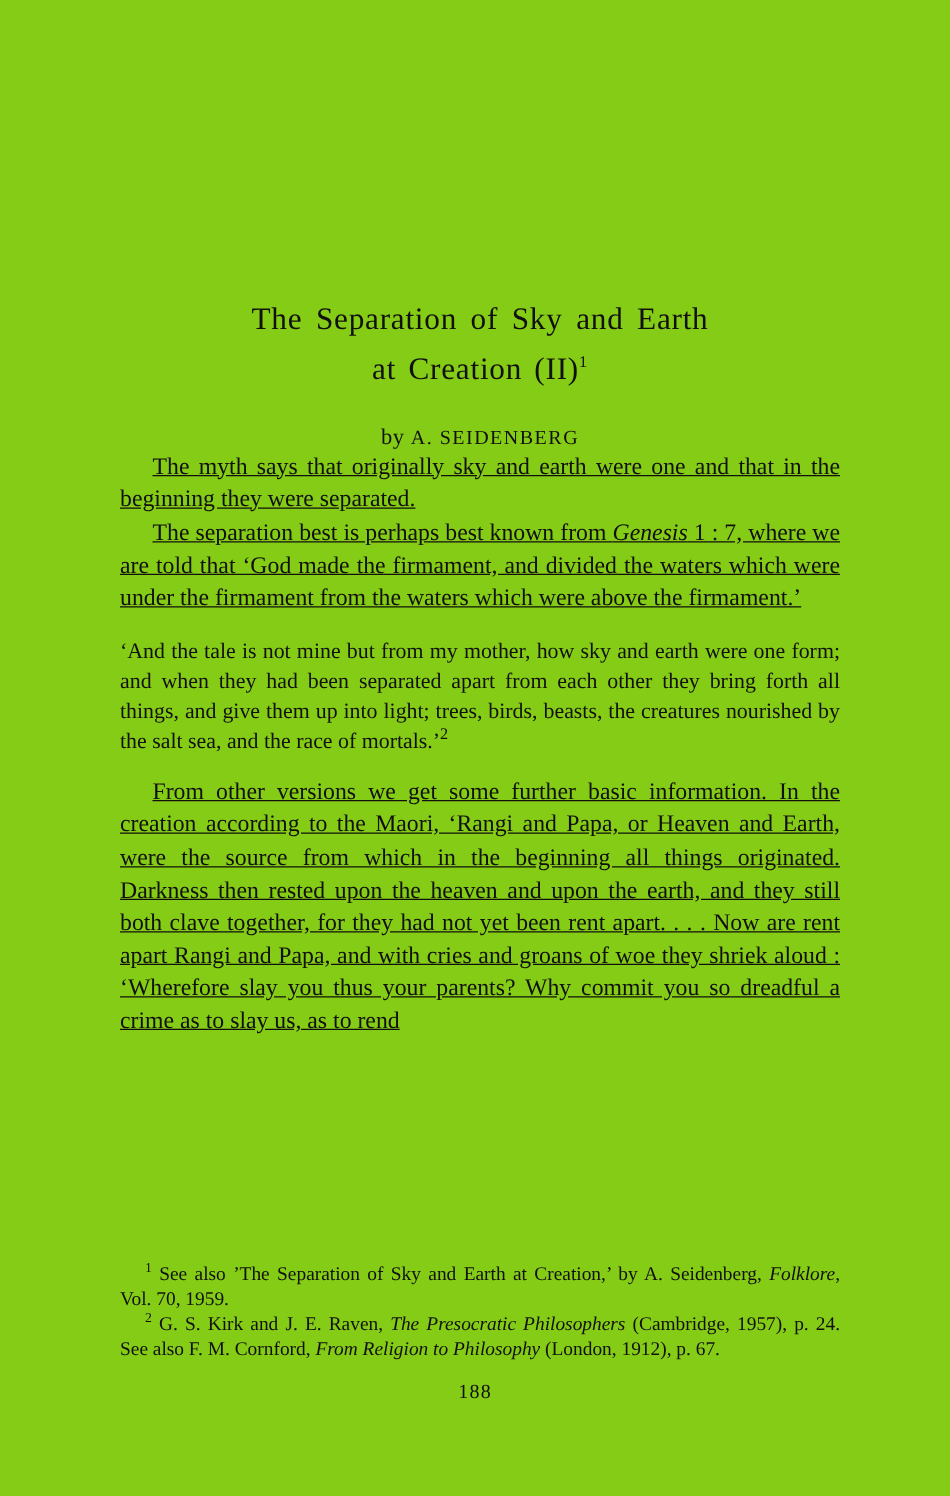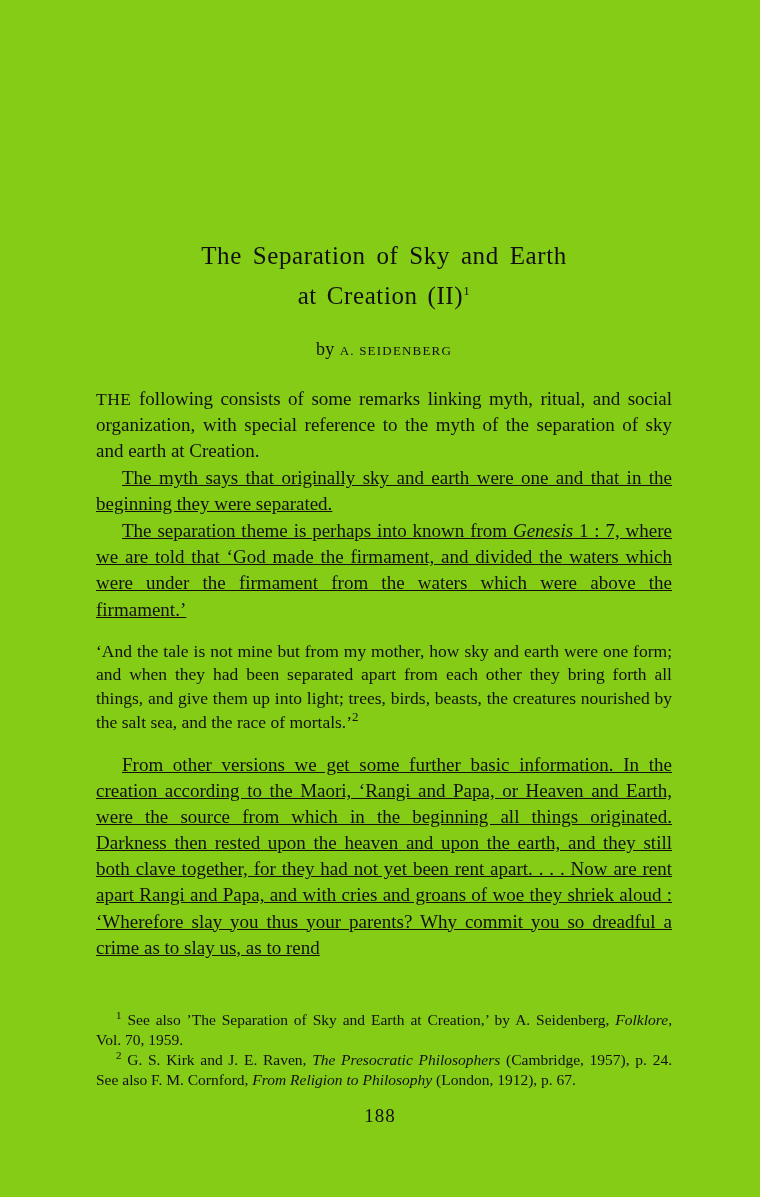--- a/index.html
+++ b/index.html
@@ -46,21 +46,21 @@
     line-height: 0;
   }
   .byline {
     text-align: center;
     font-size: 18px;
     margin-top: 24px;
     letter-spacing: 0.4px;
   }
   .byline .author {
     font-variant: small-caps;
-    font-size: 13px;
+    font-size: 16px;
     letter-spacing: 1.2px;
     margin-left: 5px;
   }
   p.body {
     font-size: 19px;
     line-height: 1.375;
     text-align: justify;
     margin: 0;
     text-indent: 0;
     hyphens: none;
@@ -106,45 +106,44 @@
     font-size: 11px;
     vertical-align: super;
     line-height: 0;
   }
   .folio {
     position: absolute;
     left: 0;
     right: 0;
     top: 1105px;
     text-align: center;
-    font-size: 19px;
+    font-size: 16px;
     letter-spacing: 1px;
   }
 </style>
 </head>
 <body>
 
 <div class="page">
 
   <div class="content">
 
     <h1 class="title">
       <span class="title-line1">The Separation of Sky and Earth</span>
       <span class="title-line2"><span>at Creation (II)</span><sup class="fn">1</sup></span>
     </h1>
 
     <div class="byline">
       <span>by</span><span class="author">A. SEIDENBERG</span>
     </div>
 
-    <p class="body first"><span class="smallcaps">THE</span><span> following consists of some remarks linking myth, ritual, and social organization, with special reference to the myth of the separation of sky and earth at Creation.</span></p>
 
     <p class="body indent">The myth says that originally sky and earth were one and that in the beginning they were separated.</p>
 
-    <p class="body indent"><span>The separation theme is perhaps into known from </span><em>Genesis</em><span> 1 : 7, where we are told that ‘God made the firmament, and divided the waters which were under the firmament from the waters which were above the firmament.’</span></p>
+    <p class="body indent"><span>The separation best is perhaps best known from </span><em>Genesis</em><span> 1 : 7, where we are told that ‘God made the firmament, and divided the waters which were under the firmament from the waters which were above the firmament.’</span></p>
 
 
     <p class="quote"><span>‘And the tale is not mine but from my mother, how sky and earth were one form; and when they had been separated apart from each other they bring forth all things, and give them up into light; trees, birds, beasts, the creatures nourished by the salt sea, and the race of mortals.’</span><sup class="fn">2</sup></p>
 
     <p class="body indent" style="margin-top:17px;">From other versions we get some further basic information. In the creation according to the Maori, ‘Rangi and Papa, or Heaven and Earth, were the source from which in the beginning all things originated. Darkness then rested upon the heaven and upon the earth, and they still both clave together, for they had not yet been rent apart. . . . Now are rent apart Rangi and Papa, and with cries and groans of woe they shriek aloud : ‘Wherefore slay you thus your parents? Why commit you so dreadful a crime as to slay us, as to rend</p>
 
   </div>
 
   <div class="notes">
     <p class="note-indent"><sup>1</sup> <span>See also ’The Separation of Sky and Earth at Creation,’ by A. Seidenberg, </span><em>Folklore</em><span>, Vol. 70, 1959.</span></p>

